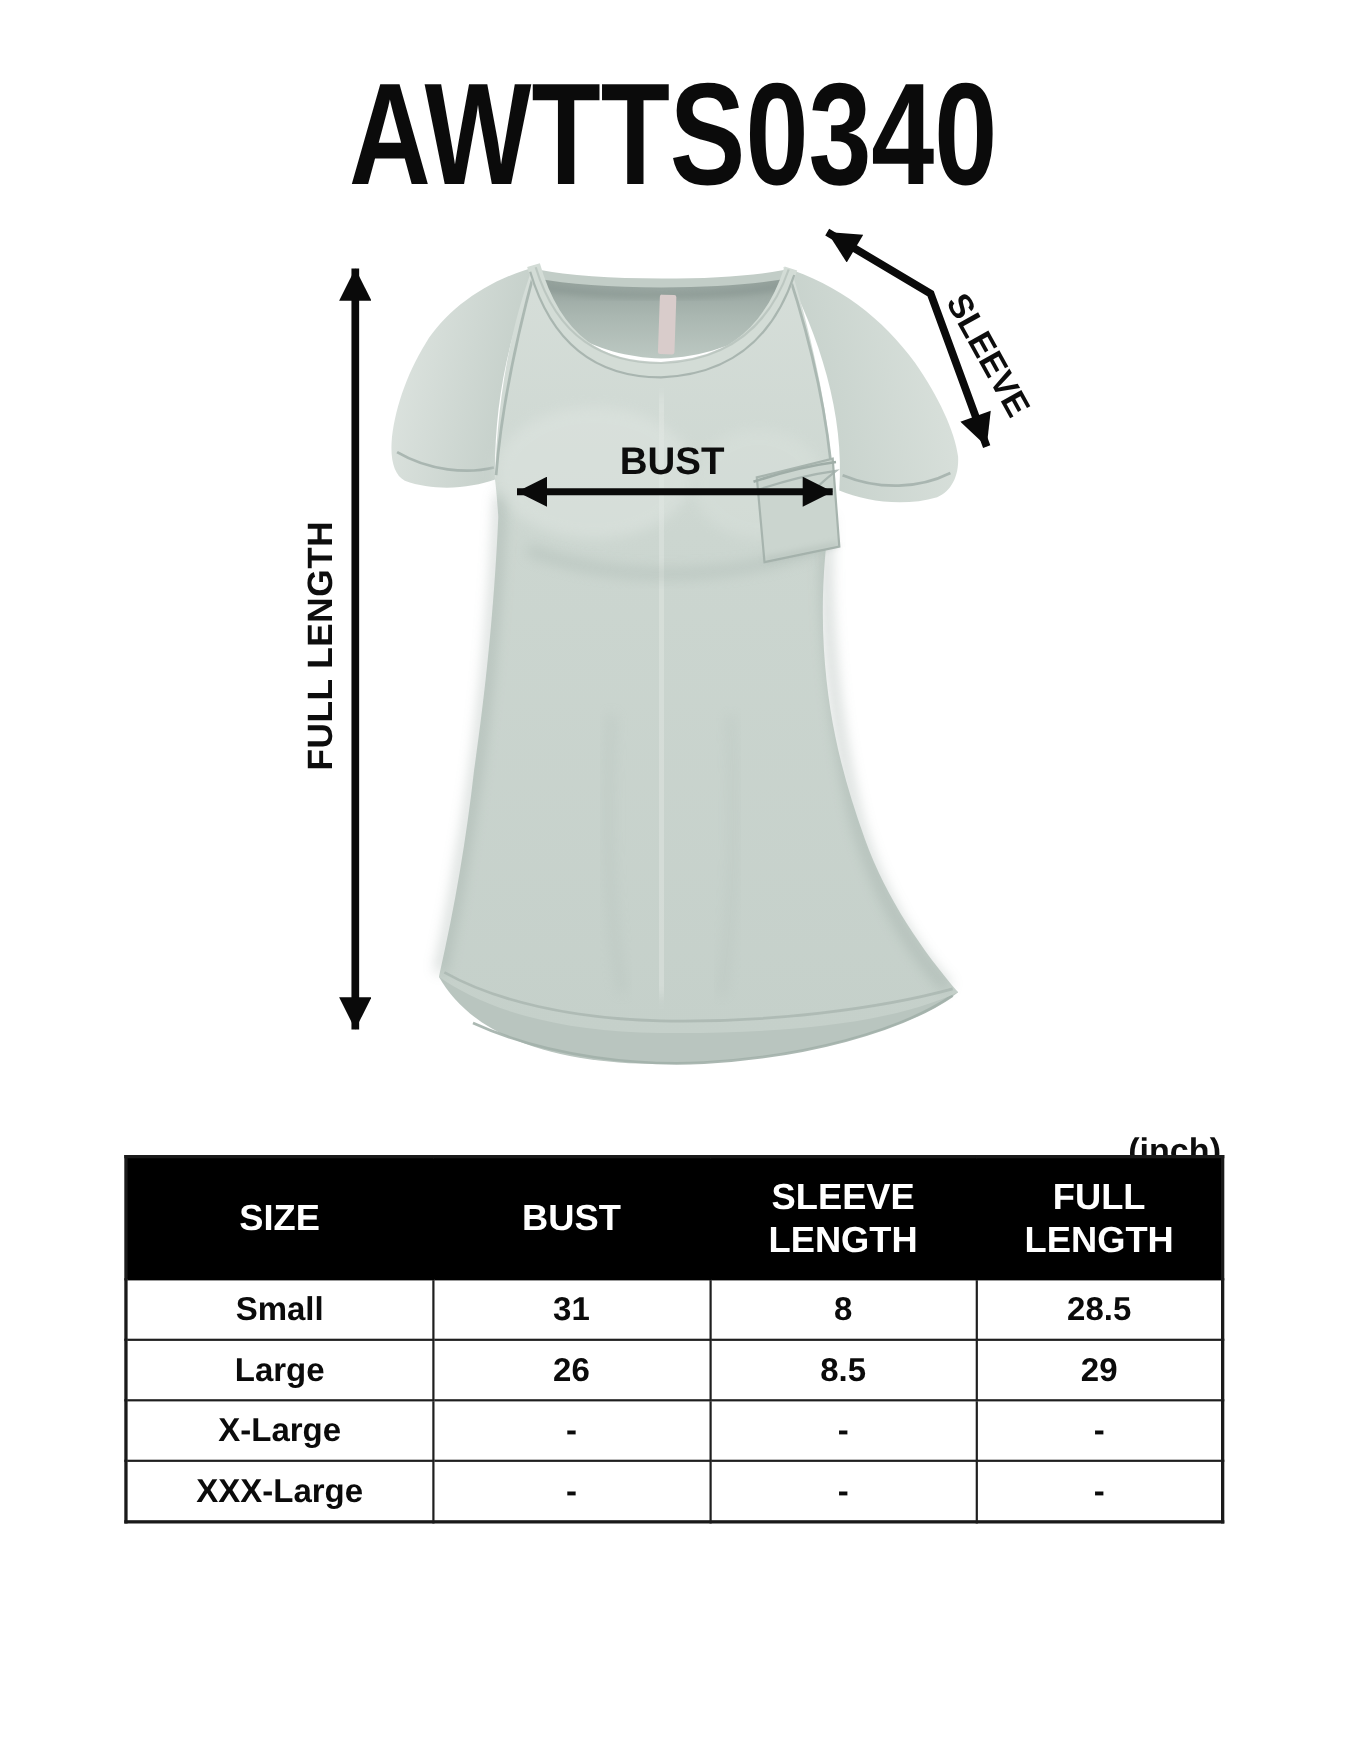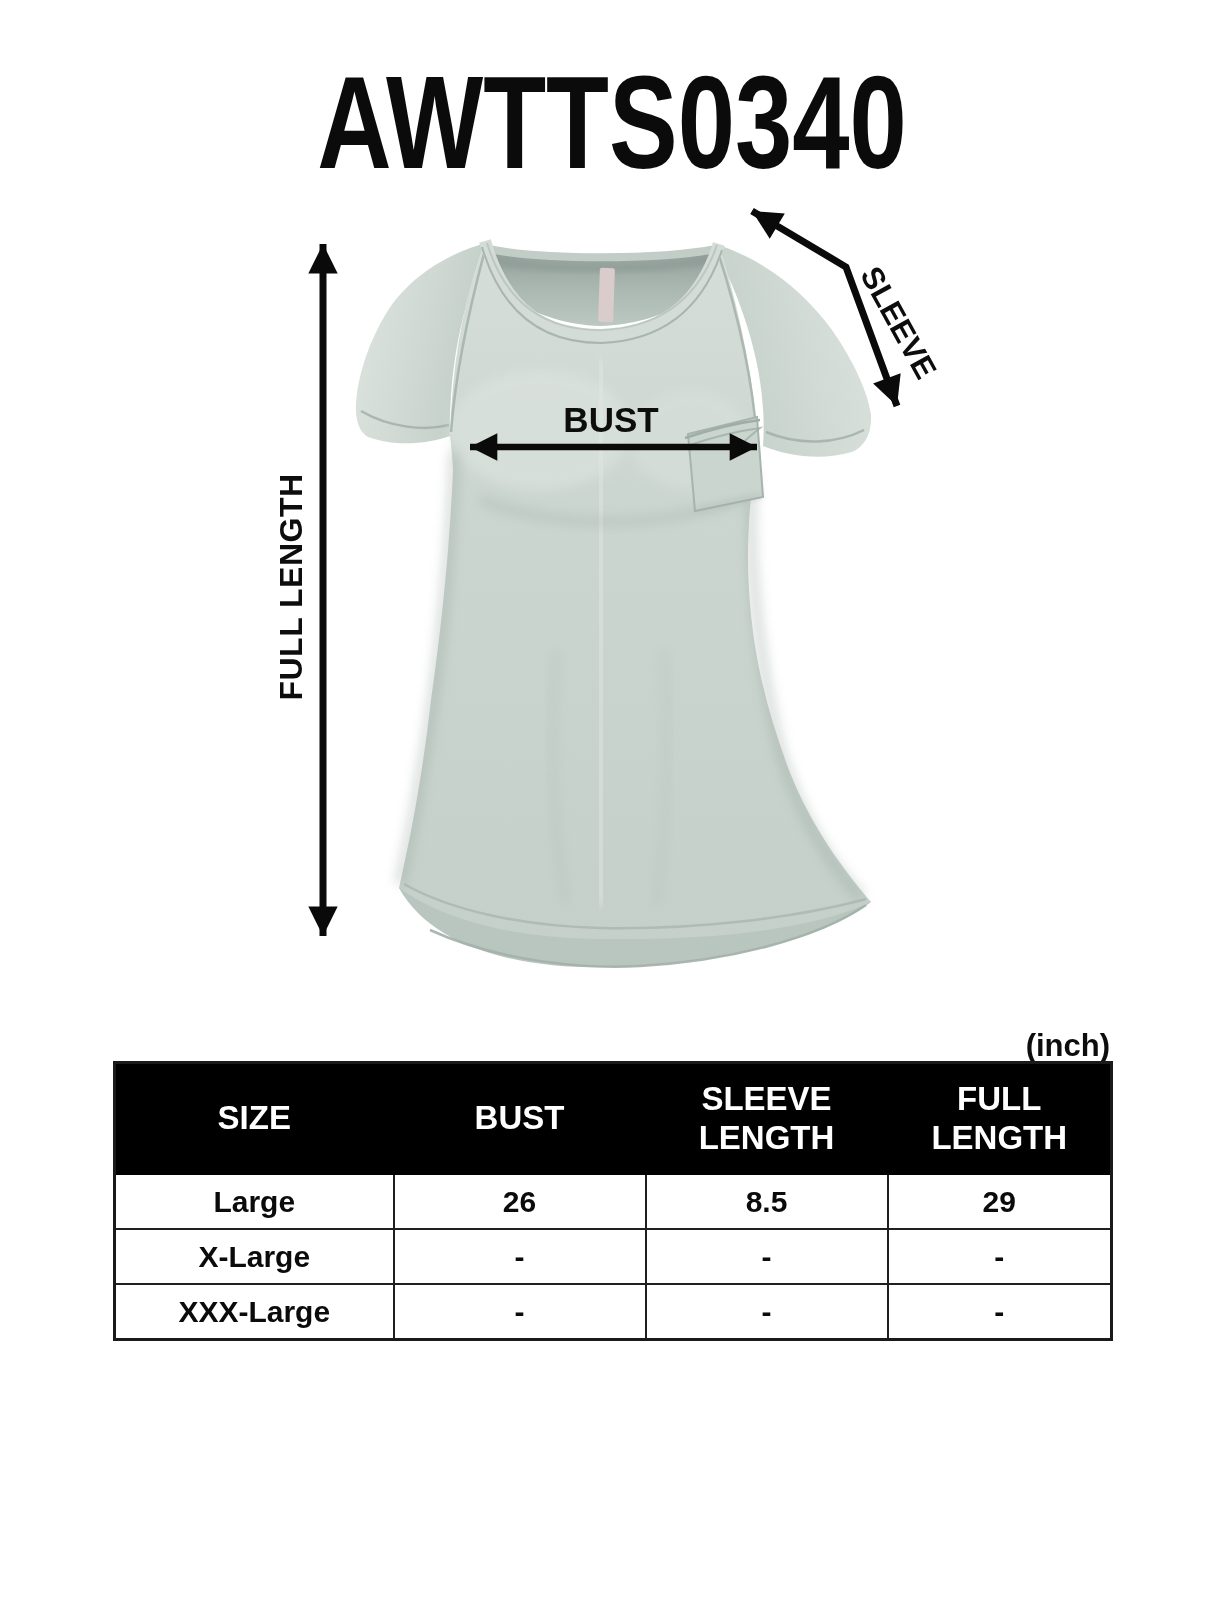--- a/index.html
+++ b/index.html
@@ -15,21 +15,21 @@
   }
   .lbl{position:absolute;font-weight:700;white-space:nowrap;color:#0d0d0d;}
   #lbl-full-length{left:291px;top:587px;font-size:32px;letter-spacing:.5px;
     transform:translate(-50%,-50%) rotate(-90deg);}
   #lbl-bust{left:611px;top:420px;font-size:35px;transform:translate(-50%,-50%);}
   #lbl-sleeve{left:898px;top:323px;font-size:31px;transform:translate(-50%,-50%) rotate(61deg);}
   #lbl-inch{left:1110px;top:1028px;font-size:31px;transform:translateX(-100%);}
   svg.diagram{position:absolute;left:0;top:0;}
   table#size-chart{
     position:absolute;left:113px;top:1050px;width:997px;
-    border-collapse:collapse;table-layout:fixed;border:3px solid #1a1a1a;margin-top:11px;
+    border-collapse:collapse;table-layout:fixed;border:3px solid #1a1a1a;
   }
   #size-chart th{
     background:#000;color:#fff;font-size:33px;font-weight:700;
     height:109px;line-height:1.18;padding:0 38px;border:2px solid #000;text-align:center;
   }
   #size-chart td{
     font-size:30px;font-weight:700;text-align:center;vertical-align:middle;
     height:53px;border:2px solid #1f1f1f;background:#fff;color:#0b0b0b;padding:0;
   }
 </style>
@@ -142,20 +142,26 @@
     <thead>
       <tr>
         <th>SIZE</th>
         <th>BUST</th>
         <th>SLEEVE LENGTH</th>
         <th>FULL LENGTH</th>
       </tr>
     </thead>
     <tbody>
       <tr>
+        <td>Small</td>
+        <td>31</td>
+        <td>8</td>
+        <td>28.5</td>
+      </tr>
+      <tr>
         <td>Large</td>
         <td>26</td>
         <td>8.5</td>
         <td>29</td>
       </tr>
       <tr>
         <td>X-Large</td>
         <td>-</td>
         <td>-</td>
         <td>-</td>

